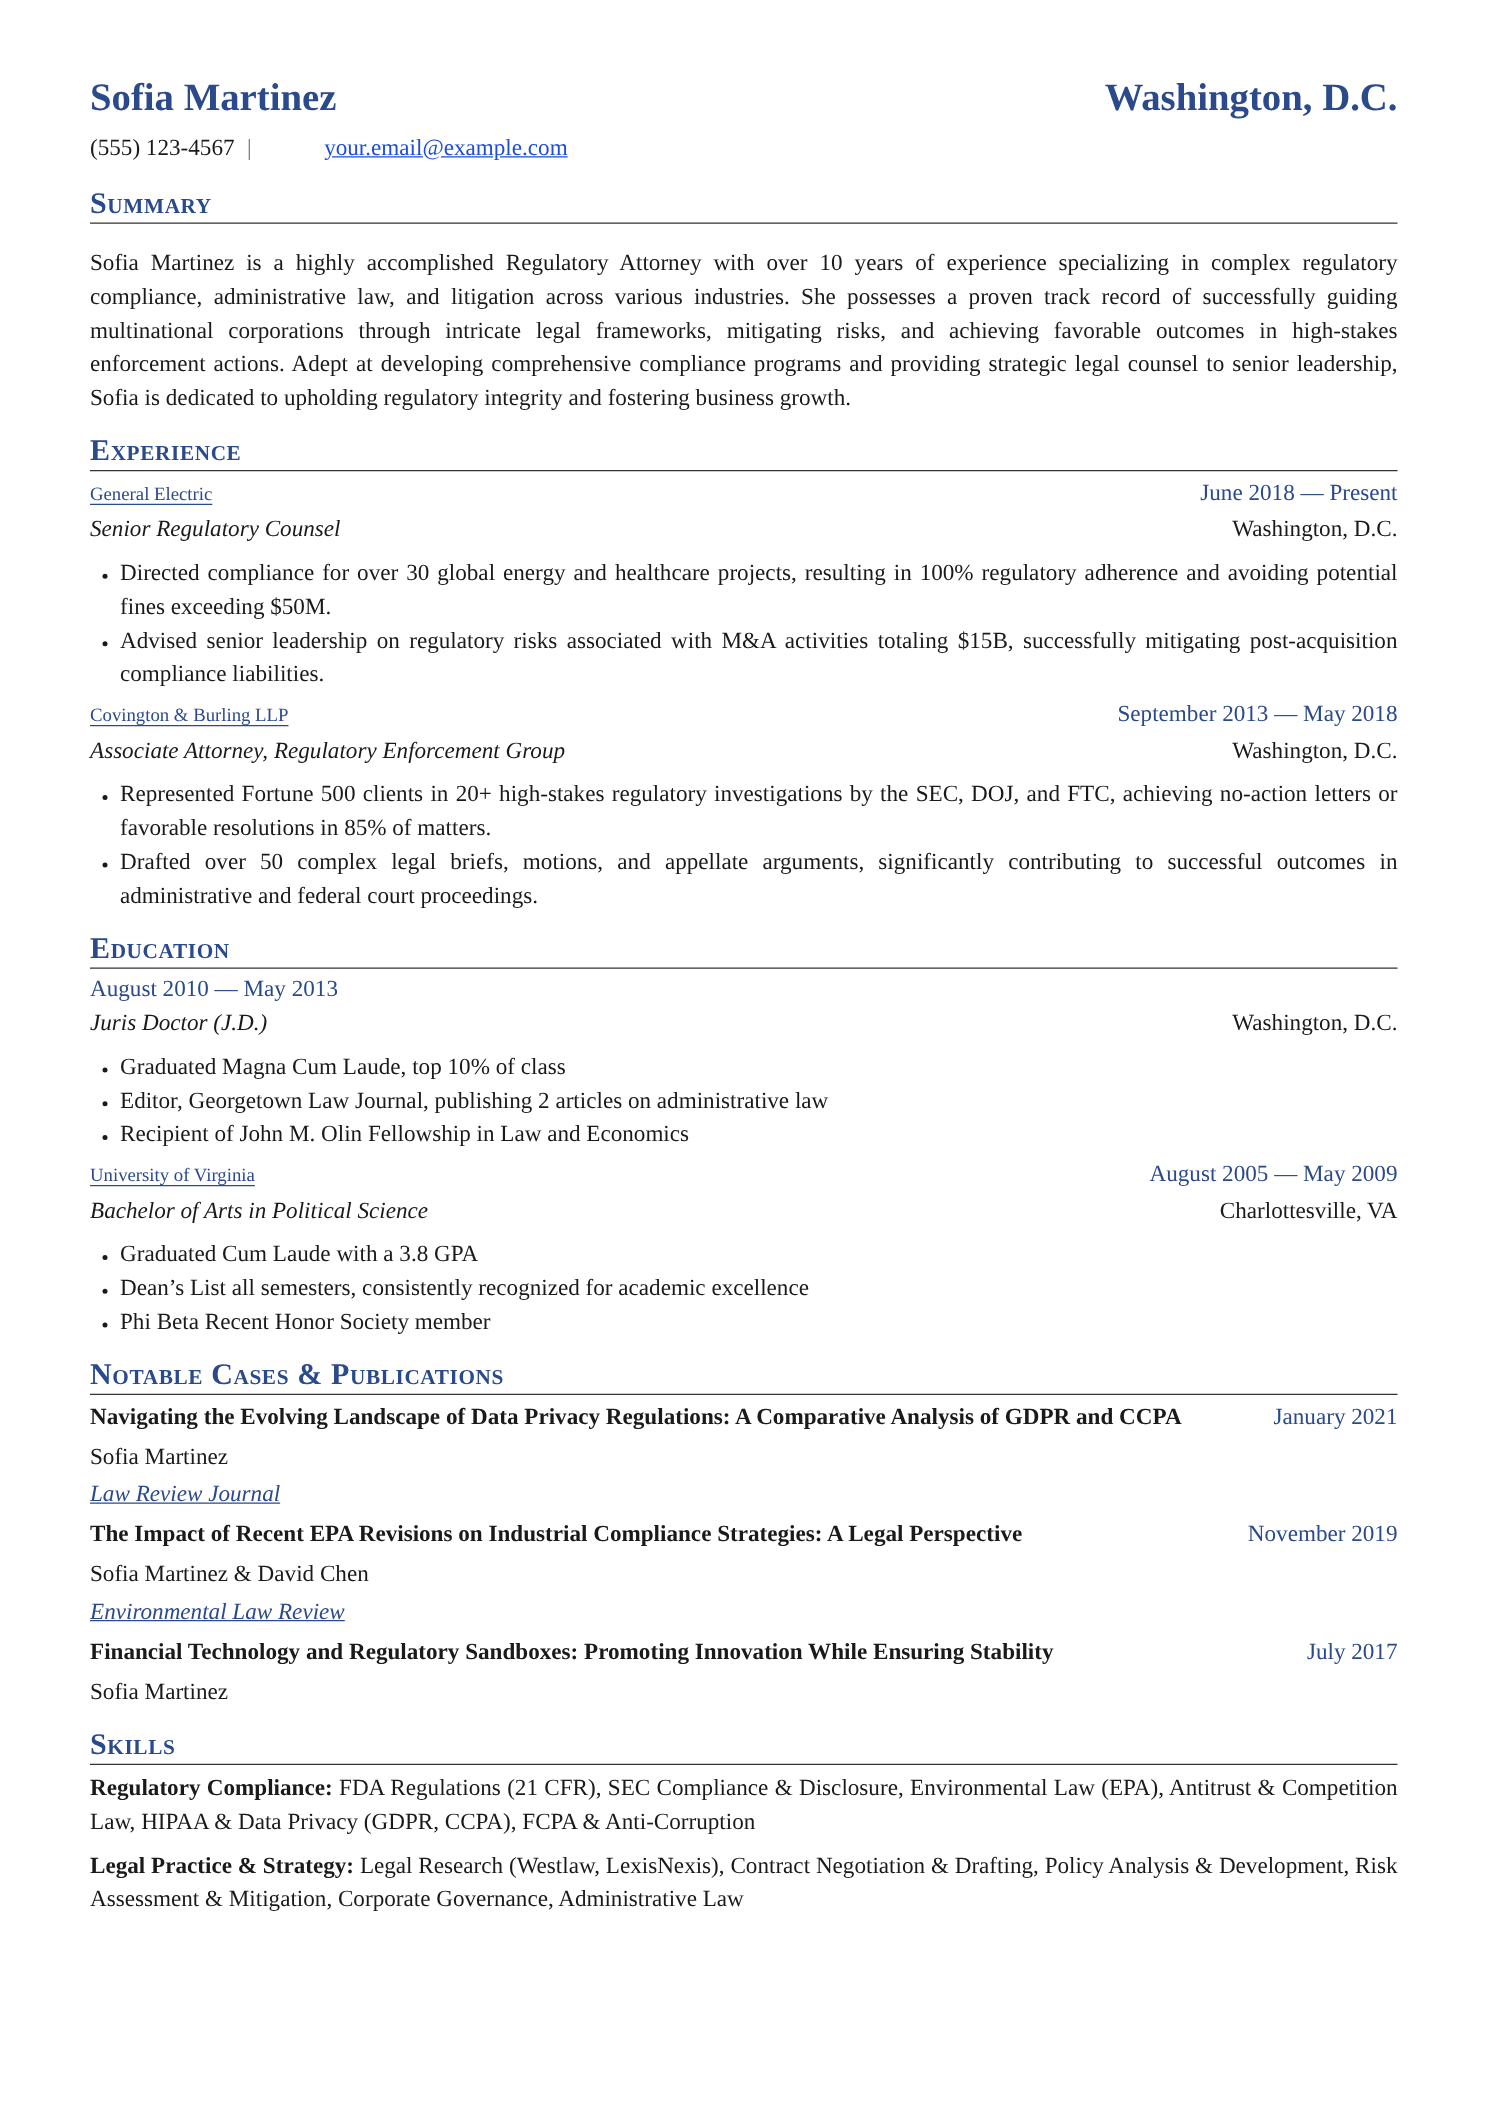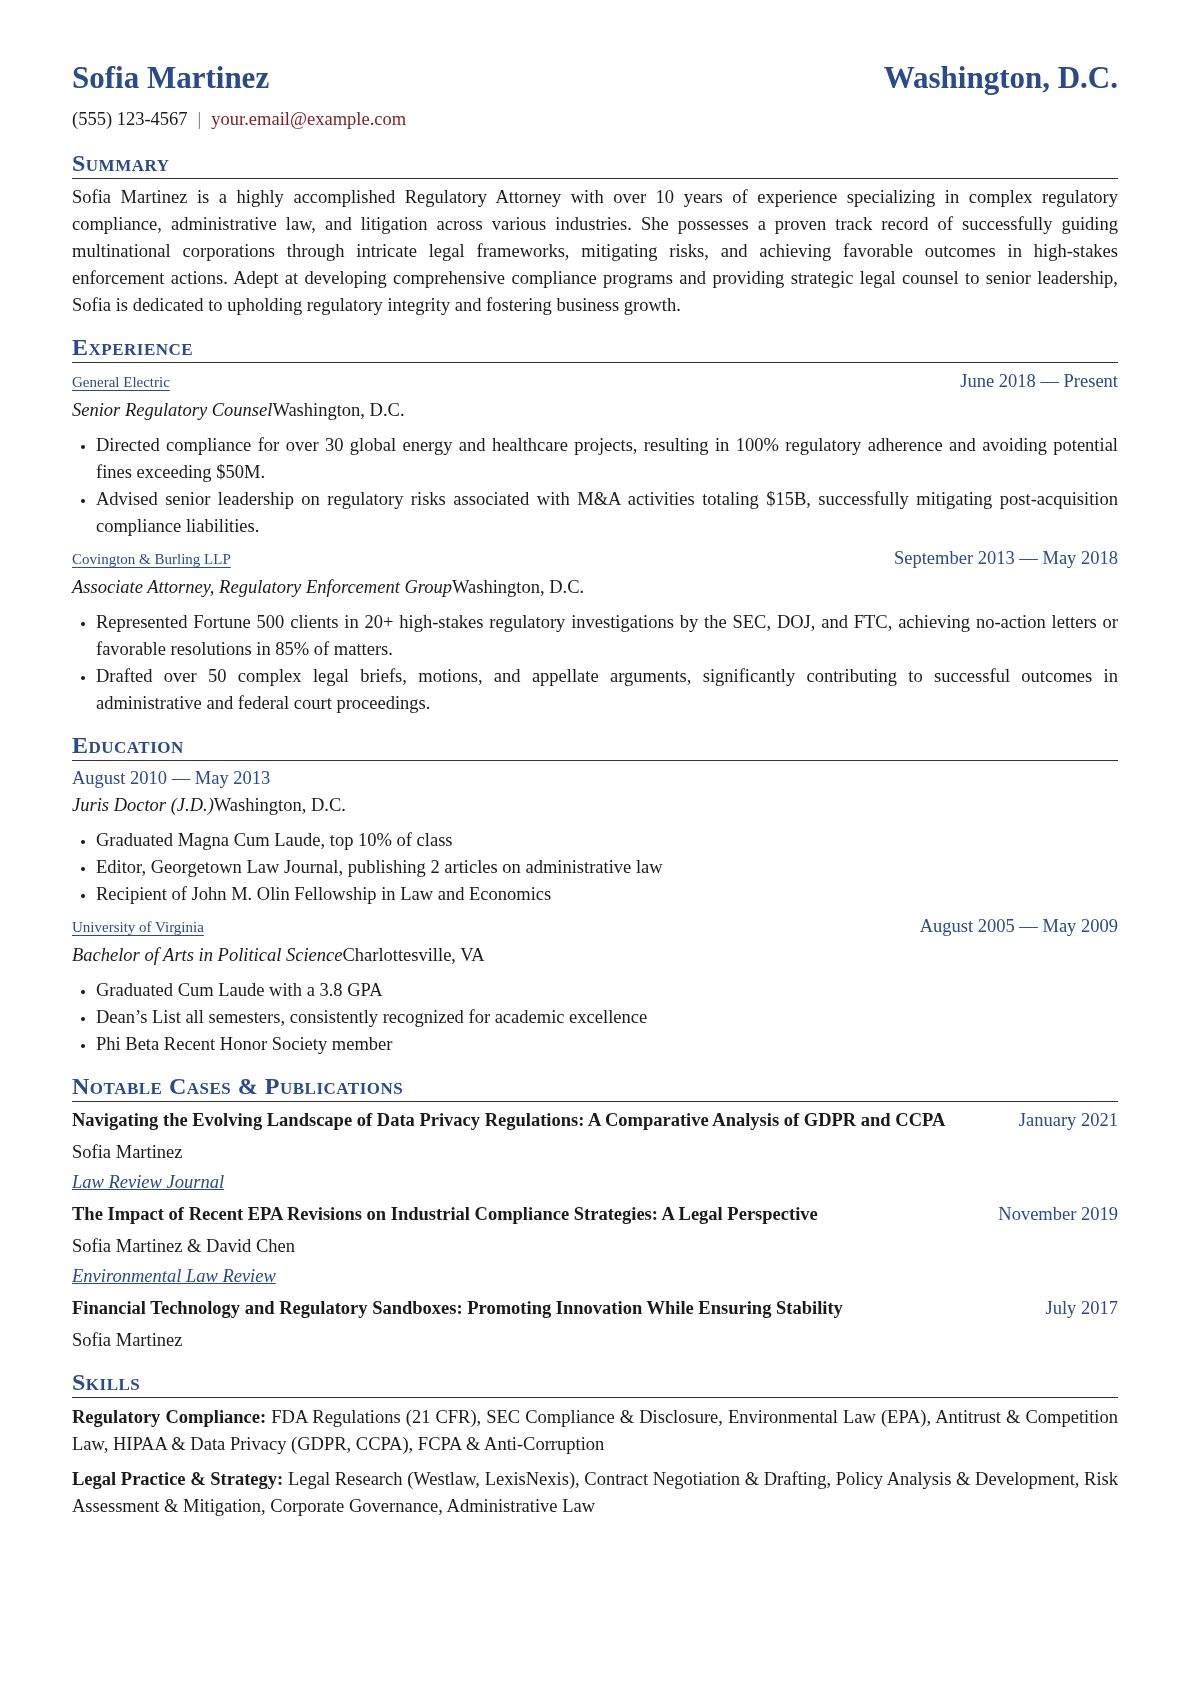--- a/index.html
+++ b/index.html
@@ -4,29 +4,29 @@
 <style>
   html,body{margin:0;padding:0;background:#ffffff;}
   body{width:1190px;height:1683px;overflow:hidden;font-family:"DejaVu Serif","Liberation Serif",serif;color:#1a1a1a;}
   .page{position:relative;width:1190px;height:1227px;}
   .content{position:absolute;left:72px;top:58px;width:1046px;font-family:"Liberation Serif","DejaVu Serif",serif;font-size:18.5px;line-height:27px;}
   .header-row{display:flex;justify-content:space-between;align-items:baseline;}
   .name{font-size:31px;font-weight:bold;color:#2b4a8c;line-height:40px;}
   .hloc{font-size:31px;font-weight:bold;color:#2b4a8c;line-height:40px;}
   .contact{margin-top:8px;font-size:18.5px;}
   .contact .sep{color:#777;margin:0 10px;}
-  .contact a{color:#7f1d1d;}
+  .contact a{color:#1d4ed8;text-decoration:underline;margin-left:48px;}
   .section-title{font-size:24px;font-weight:bold;color:#2b4a8c;font-variant:small-caps;letter-spacing:0.5px;line-height:28px;border-bottom:1.5px solid #333;padding-bottom:1px;}
   .sec{margin-top:14px;}
   .sec.first{margin-top:16px;}
-  .summary{text-align:justify;margin-top:5px;}
+  .summary{text-align:justify;margin-top:19px;}
   .entry-head{display:flex;justify-content:space-between;align-items:baseline;margin-top:4px;}
   .org{font-size:15px;color:#2b4a8c;text-decoration:underline;text-decoration-thickness:1px;text-underline-offset:3px;line-height:30px;}
   .date{color:#2b4a8c;}
-  .sub{display:flex;align-items:baseline;}
+  .sub{display:flex;justify-content:space-between;align-items:baseline;}
   .role{font-style:italic;}
   ul{margin:8px 0 0 0;padding-left:24px;}
   li{text-align:justify;}
   li::marker{font-size:14px;}
   .pub{margin-top:5px;}
   .pub-head{display:flex;justify-content:space-between;align-items:flex-start;}
   .pub-title{font-weight:bold;text-align:justify;flex:1;padding-right:14px;}
   .pub-date{color:#2b4a8c;white-space:nowrap;}
   .pub-authors{margin-top:5px;}
   .pub-venue{margin-top:3px;color:#2b4a8c;text-decoration:underline;text-decoration-thickness:1px;font-style:italic;}

